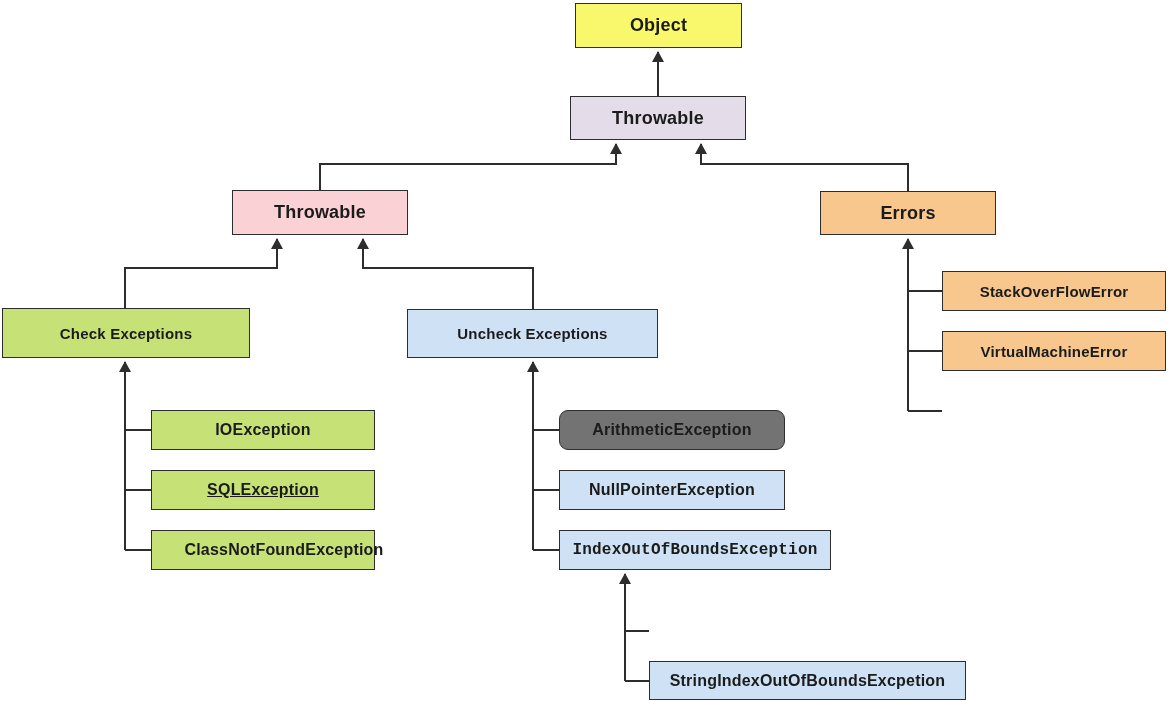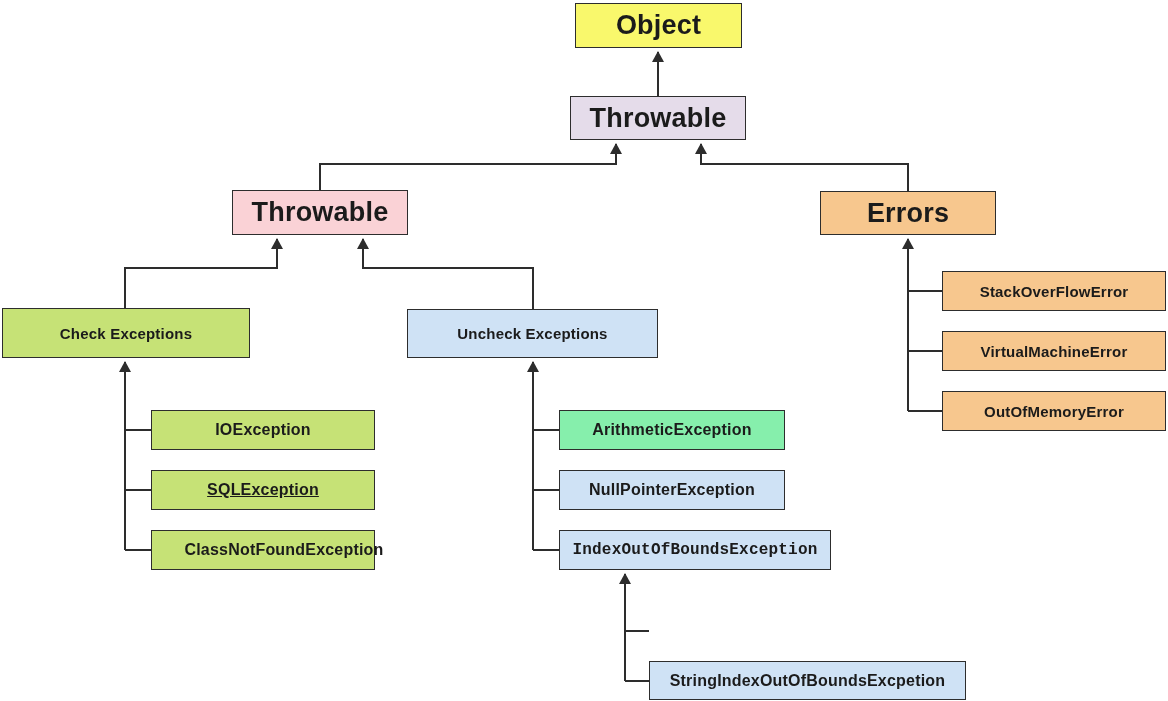--- a/index.html
+++ b/index.html
@@ -30,21 +30,21 @@
     border: 1px solid #2d2d2d;
     display: flex;
     align-items: center;
     justify-content: center;
     font-weight: bold;
     color: #1b1b1b;
     text-align: center;
     white-space: nowrap;
     letter-spacing: 0.2px;
   }
-  .lvl-top   { font-size: 27px; }
+  .lvl-top   { font-size: 18px; }
   .lvl-mid   { font-size: 15px; }
   .lvl-child { font-size: 16px; }
   .lvl-err   { font-size: 15px; }
 
   
   .n-object    { left: 575px; top: 3px;   width: 167px; height: 45px; }
   .n-throwable { left: 570px; top: 96px;  width: 176px; height: 44px; }
   .n-exceptions{ left: 232px; top: 190px; width: 176px; height: 45px; }
   .n-errors    { left: 820px; top: 191px; width: 176px; height: 44px; }
   .n-check     { left: 2px;   top: 308px; width: 248px; height: 50px; }
@@ -109,28 +109,27 @@
   <div class="node lvl-mid n-check" style="background-color: rgb(198, 226, 118);">Check Exceptions</div>
 
   <div class="node lvl-mid n-uncheck" style="background-color: rgb(207, 226, 245);">Uncheck Exceptions</div>
 
   <div class="node lvl-child n-io" style="background-color: rgb(198, 226, 118);">IOException</div>
 
   <div class="node lvl-child n-sql" style="background-color: rgb(198, 226, 118);">SQLException</div>
 
   <div class="node lvl-child n-cnf" style="background-color: rgb(198, 226, 118); padding-left: 42px;">ClassNotFoundException</div>
 
-  <div class="node lvl-child n-arith" style="background-color: #86efac;">ArithmeticException</div>
+  <div class="node lvl-child n-arith" style="background-color: #737373; border-radius: 9px;">ArithmeticException</div>
 
   <div class="node lvl-child n-npe" style="background-color: rgb(207, 226, 245);">NullPointerException</div>
 
   <div class="node lvl-child n-ioob" style="background-color: rgb(207, 226, 245);">IndexOutOfBoundsException</div>
 
 
   <div class="node lvl-child n-string" style="background-color: rgb(207, 226, 245);">StringIndexOutOfBoundsExcpetion</div>
 
   <div class="node lvl-err n-sofe" style="background-color: rgb(247, 199, 142);">StackOverFlowError</div>
 
   <div class="node lvl-err n-vme" style="background-color: rgb(247, 199, 142);">VirtualMachineError</div>
 
-  <div class="node lvl-err n-oome" style="background-color: rgb(247, 199, 142);">OutOfMemoryError</div>
 
 </div>
 
 </body></html>

